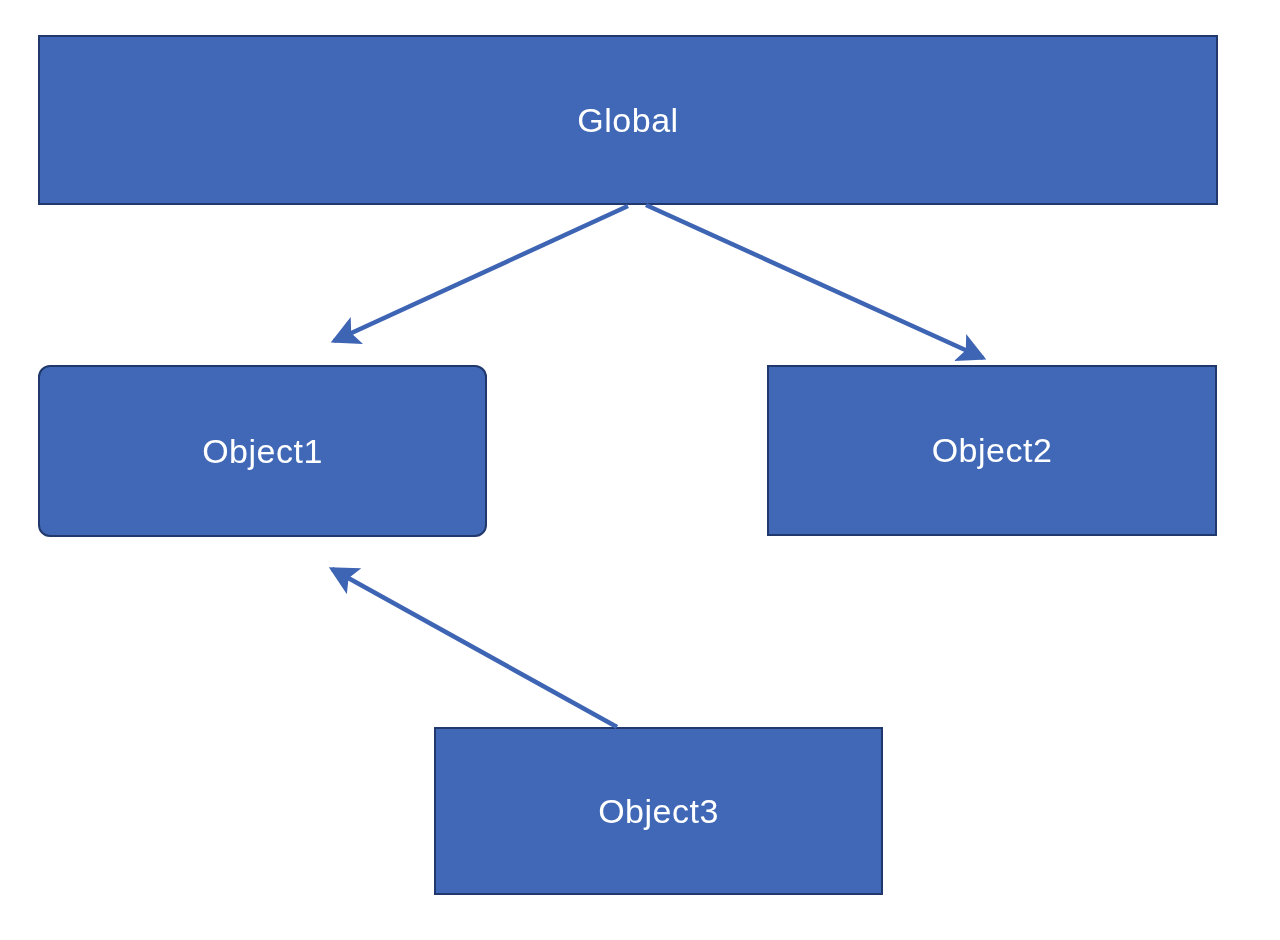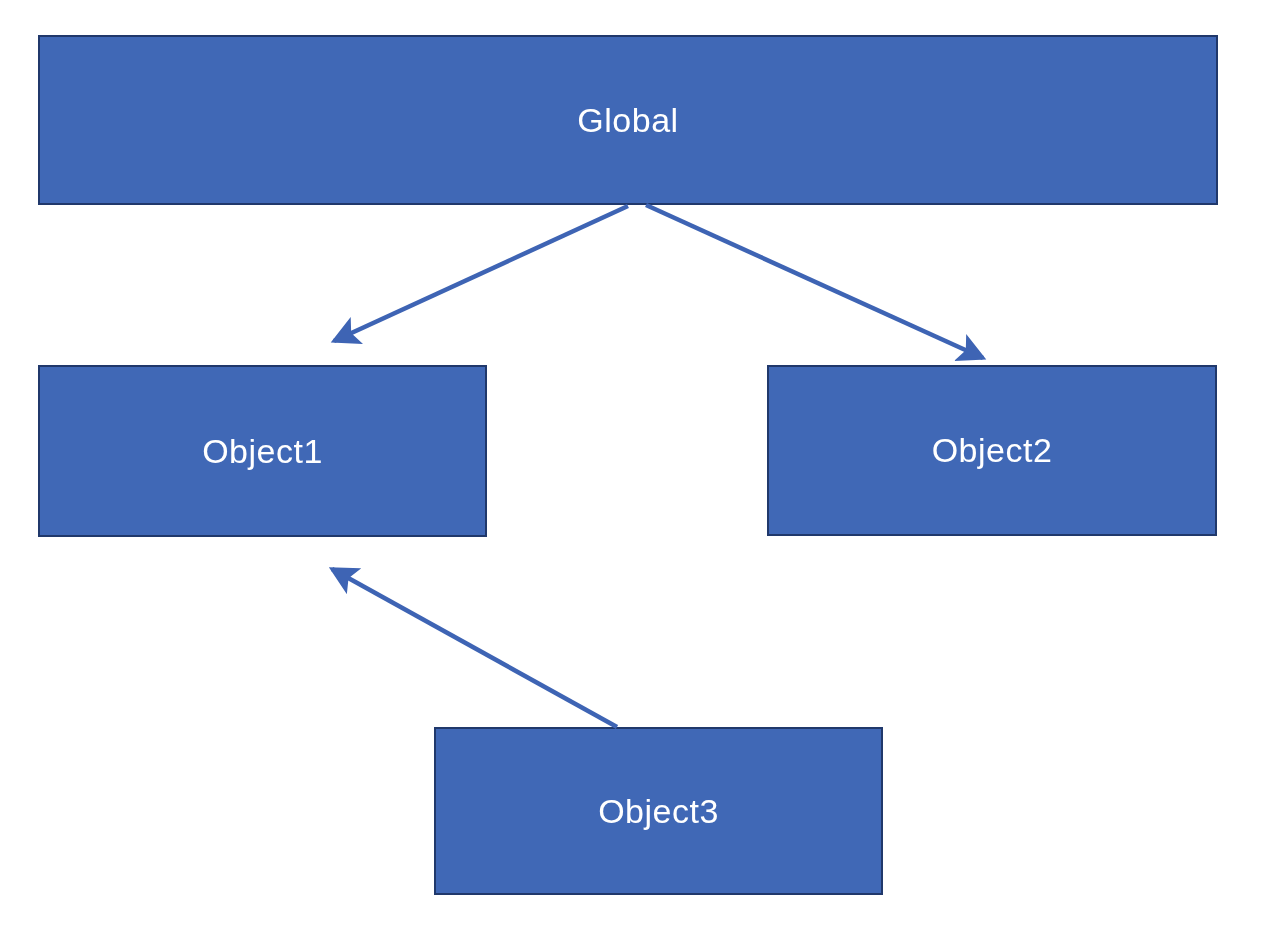--- a/index.html
+++ b/index.html
@@ -24,21 +24,21 @@
     border: 2px solid #20386b;
     box-sizing: border-box;
     display: flex;
     align-items: center;
     justify-content: center;
     color: #ffffff;
     font-size: 34px;
     letter-spacing: 0.5px;
   }
   .node-global  { left: 38px;  top: 35px;  width: 1180px; height: 170px; }
-  .node-object1 { left: 38px;  top: 365px; width: 449px;  height: 172px; }
+  .node-object1 { left: 38px;  top: 365px; width: 449px;  height: 172px; border-radius: 12px; }
   .node-object2 { left: 767px; top: 365px; width: 450px;  height: 171px; justify-content: center; }
   .node-object3 { left: 394px; top: 727px; width: 449px;  height: 168px; margin-left: 40px; }
   svg.arrows {
     position: absolute;
     left: 0;
     top: 0;
     width: 1280px;
     height: 940px;
     pointer-events: none;
   }

